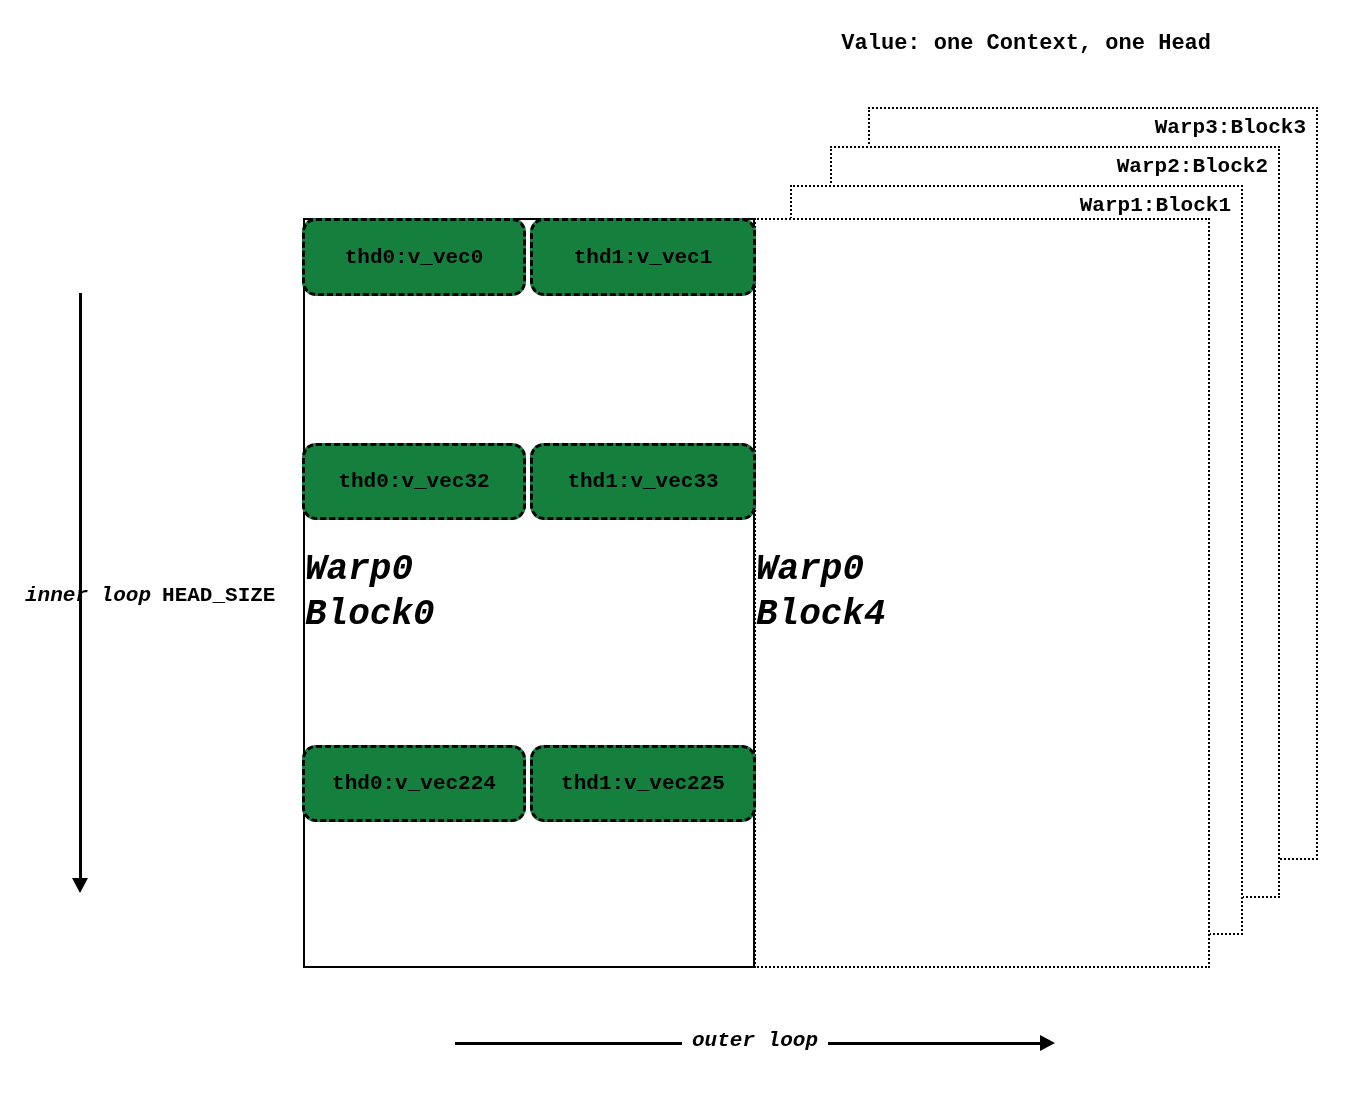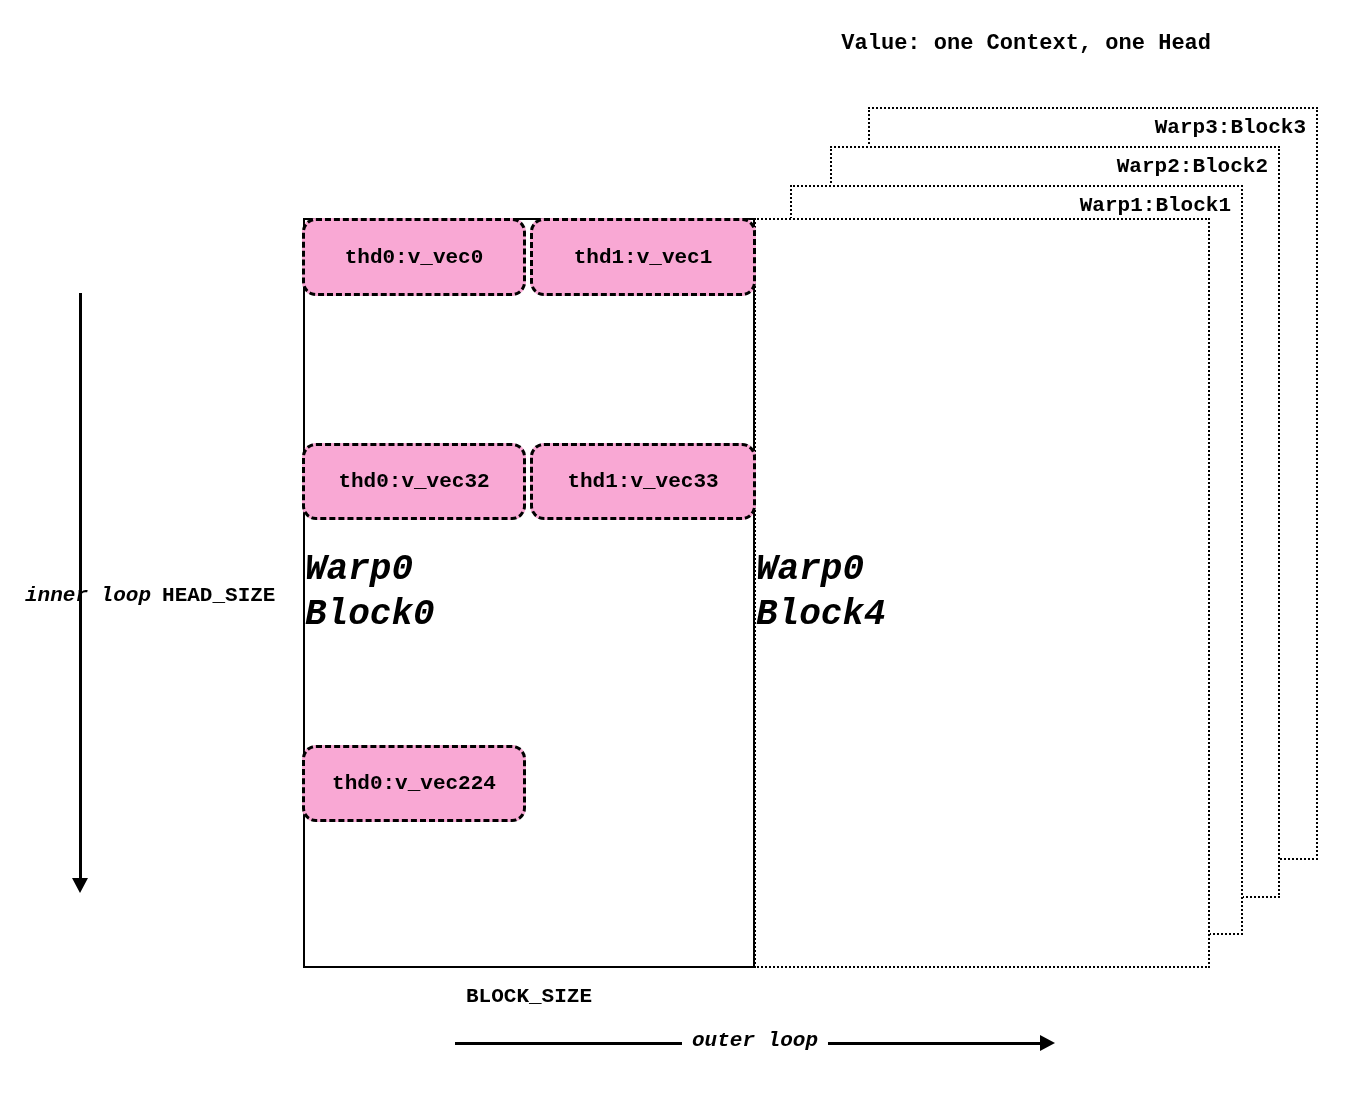--- a/index.html
+++ b/index.html
@@ -39,21 +39,21 @@
     top: 7px;
     right: 10px;
     font-weight: bold;
     font-size: 21px;
     white-space: nowrap;
   }
 
   .thd-box {
     border: 3px dashed #000000;
     border-radius: 14px;
-    background: #f9a8d4;
+    background: #15803d;
     display: flex;
     align-items: center;
     justify-content: center;
     font-weight: bold;
     font-size: 21px;
     white-space: nowrap;
   }
 
   .warp-label {
     position: absolute;
@@ -163,31 +163,31 @@
     </div>
   </div>
 
   <div class="abs thd-box" style="left:302px; top:218px; width:224px; height:78px;">thd0:v_vec0</div>
   <div class="abs thd-box" style="left:530px; top:218px; width:226px; height:78px;">thd1:v_vec1</div>
 
   <div class="abs thd-box" style="left:302px; top:443px; width:224px; height:77px;">thd0:v_vec32</div>
   <div class="abs thd-box" style="left:530px; top:443px; width:226px; height:77px;">thd1:v_vec33</div>
 
   <div class="abs thd-box" style="left:302px; top:745px; width:224px; height:77px;">thd0:v_vec224</div>
+  <div class="abs thd-box" style="left:530px; top:745px; width:226px; height:77px;">thd1:v_vec225</div>
 
   <div class="abs v-arrow" style="left:72px; top:293px; height:600px;">
     <div class="v-line"></div>
     <div class="v-head"></div>
   </div>
 
   <div class="abs axis-label" style="left:25px; top:584px;text-align:right;">
     <span class="italic">inner loop</span><span>HEAD_SIZE</span>
   </div>
 
-  <div class="abs axis-label" style="left:303px; top:985px; width:452px; text-align:center;">BLOCK_SIZE</div>
 
   <div class="abs h-arrow" style="left:455px; top:1034px; width:600px;">
     <div class="h-line"></div>
     <div class="h-head"></div>
     <div class="h-label">outer loop</div>
   </div>
 
 </div>
 
 </body></html>

